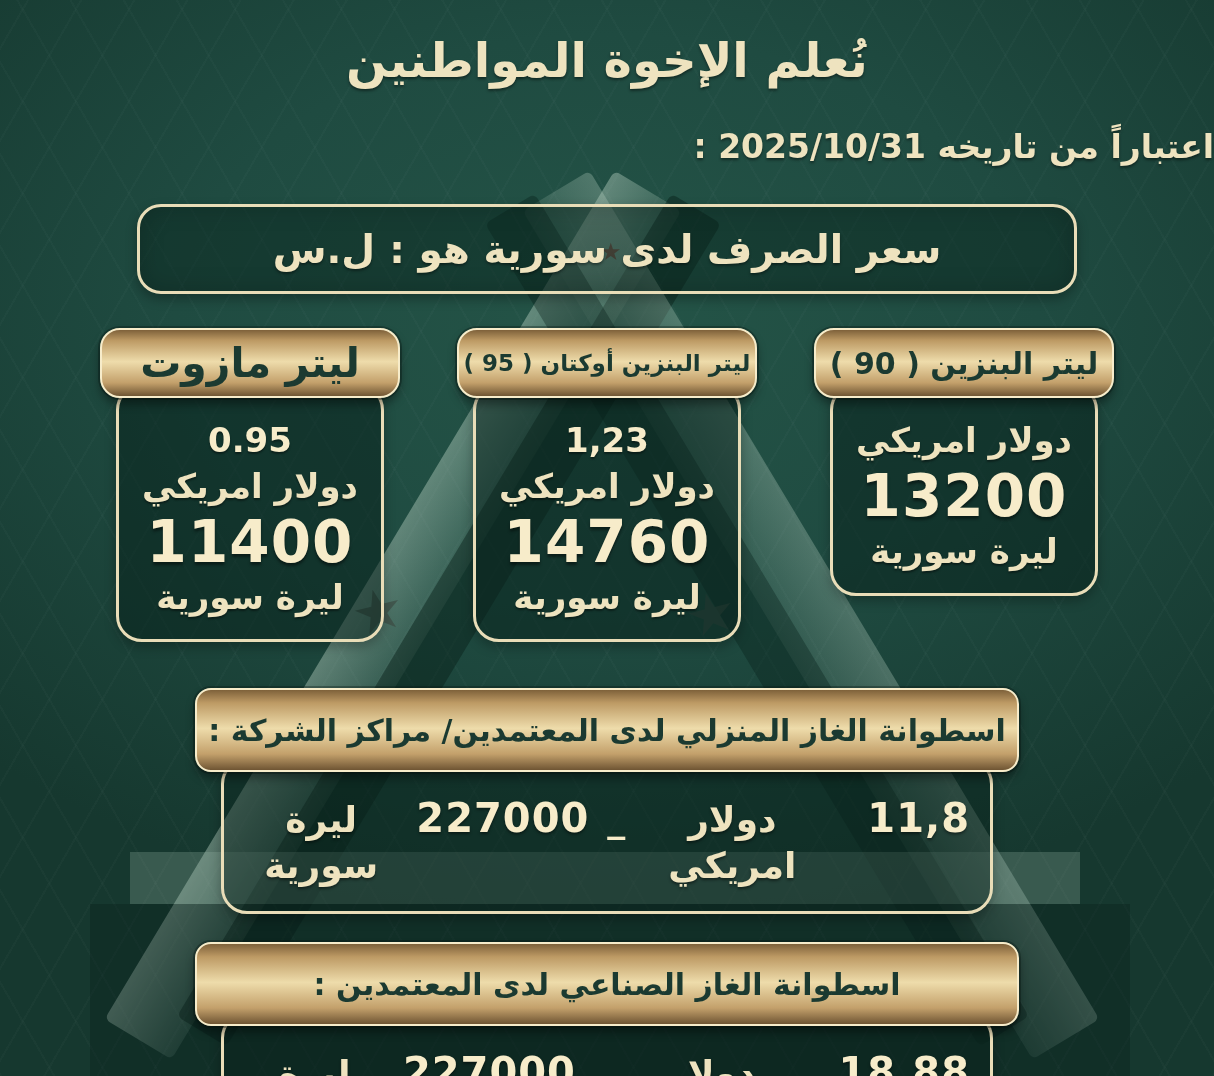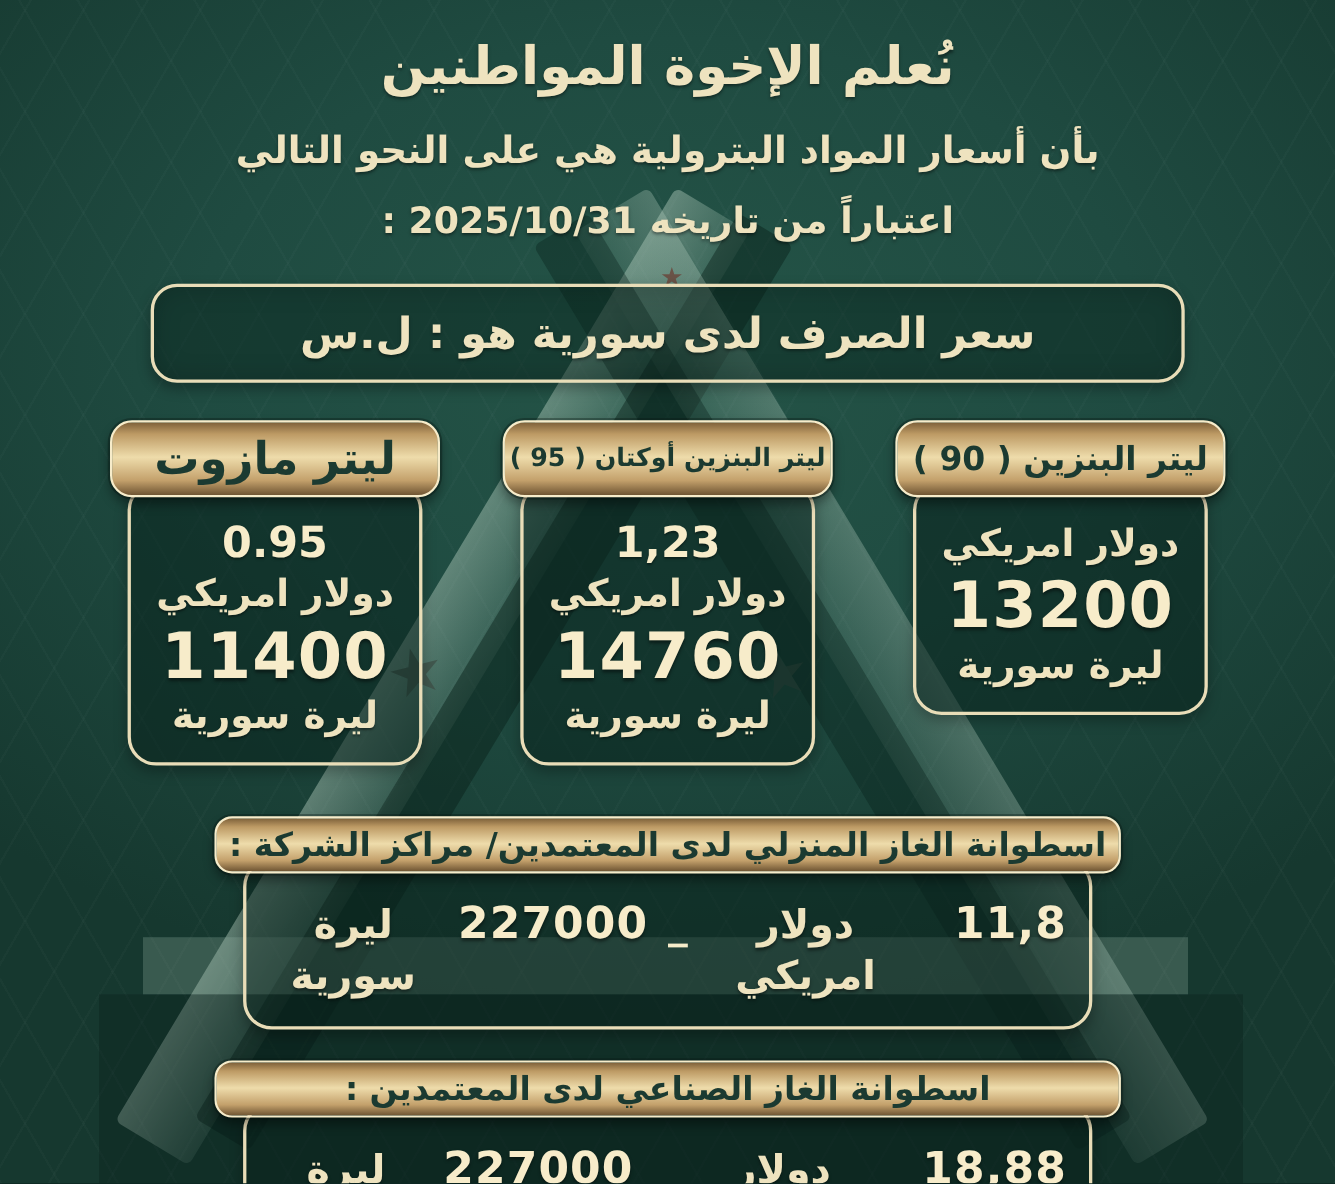--- a/index.html
+++ b/index.html
@@ -49,22 +49,22 @@
     color:var(--star);opacity:0.75;transform:rotate(-14deg);}
   .wm-star.s1{left:352px;top:582px;font-size:58px;}
   .wm-star.s2{left:686px;top:586px;font-size:56px;opacity:0.6;}
   .wm-star.apex{left:600px;top:240px;font-size:24px;color:#6b352a;opacity:0.65;transform:rotate(0deg);}
   
   .content{position:relative;z-index:2;padding-top:28px;text-align:center;}
   .page-title{font-size:48px;line-height:64px;color:var(--cream);
     text-shadow:0 2px 3px rgba(0,0,0,0.45);}
   .page-subtitle{font-size:34px;line-height:50px;margin-top:20px;
     text-shadow:0 2px 3px rgba(0,0,0,0.45);}
-  .page-date{font-size:33px;line-height:46px;margin-top:16px;
-    text-shadow:0 2px 3px rgba(0,0,0,0.45);}
+  .page-date{font-size:33px;line-height:46px;margin-top:32px;
+    text-shadow:0 2px 3px rgba(0,0,0,0.45);text-align:right;}
   .exchange-box{
     width:940px;height:90px;margin:34px auto 0;
     display:flex;align-items:center;justify-content:center;gap:14px;
     border:3px solid var(--border-cream);border-radius:24px;
     background:rgba(8,33,27,0.42);
     box-shadow:0 5px 12px rgba(0,0,0,0.30), inset 0 0 24px rgba(0,0,0,0.18);
     font-size:39px;
   }
   .exchange-box span{text-shadow:0 2px 3px rgba(0,0,0,0.4);}
   
@@ -84,29 +84,29 @@
   }
   .cards-row .card:nth-child(2) .card-header{font-size:23px;}
   .cards-row .card:nth-child(3) .card-header{font-size:41px;}
   .card-body{
     position:relative;z-index:1;margin:-14px 14px 0;
     border:3px solid var(--border-cream);border-radius:26px;
     background:rgba(8,33,27,0.52);
     box-shadow:0 5px 12px rgba(0,0,0,0.28);
     padding:30px 8px 20px;text-align:center;
   }
-  .usd-value{font-size:39px;line-height:46px;color:var(--cream-bright);text-shadow:0 2px 2px rgba(0,0,0,0.4);}
+  .usd-value{font-size:34px;line-height:46px;color:var(--cream-bright);text-shadow:0 2px 2px rgba(0,0,0,0.4);}
   .usd-label{font-size:34px;line-height:46px;text-shadow:0 2px 2px rgba(0,0,0,0.4);}
   .syp-value{font-size:58px;line-height:66px;color:var(--cream-bright);letter-spacing:1px;text-shadow:0 3px 3px rgba(0,0,0,0.45);}
   .syp-label{font-size:34px;line-height:44px;text-shadow:0 2px 2px rgba(0,0,0,0.4);}
   
   .gas-section{margin-top:46px;}
   .gas-section + .gas-section{margin-top:28px;}
   .gas-banner{
-    position:relative;z-index:2;width:824px;height:52px;margin:0 auto;
+    position:relative;z-index:2;width:824px;height:84px;margin:0 auto;
     display:flex;align-items:center;justify-content:center;
     border:2px solid var(--cream-bright);border-radius:16px;
     background:linear-gradient(180deg,#7e613a 0%,#bd9a64 16%,var(--gold-light) 48%,#c3a06b 80%,#6f5533 100%);
     color:var(--pill-text);font-size:30px;
     box-shadow:0 6px 10px rgba(0,0,0,0.40), 0 0 0 2px rgba(10,25,20,0.35);
   }
   .gas-box{
     position:relative;z-index:1;width:772px;margin:-14px auto 0;
     border:3px solid var(--border-cream);border-radius:26px;
     background:rgba(8,33,27,0.45);
@@ -136,21 +136,20 @@
     <div class="base-light"></div>
     <div class="base-dark"></div>
     <span class="wm-star s1">★</span>
     <span class="wm-star s2">★</span>
     <span class="wm-star apex">★</span>
   </div>
 
   <div class="content">
 
     <h1 class="page-title">نُعلم الإخوة المواطنين</h1>
-    <div class="page-subtitle">بأن أسعار المواد البترولية هي على النحو التالي</div>
     <div class="page-date">اعتباراً من تاريخه 2025/10/31 :</div>
 
     <div class="exchange-box">
       <span>سعر الصرف لدى سورية هو :</span>
       <span>ل.س</span>
     </div>
 
     <div class="cards-row">
 
       <div class="card">

